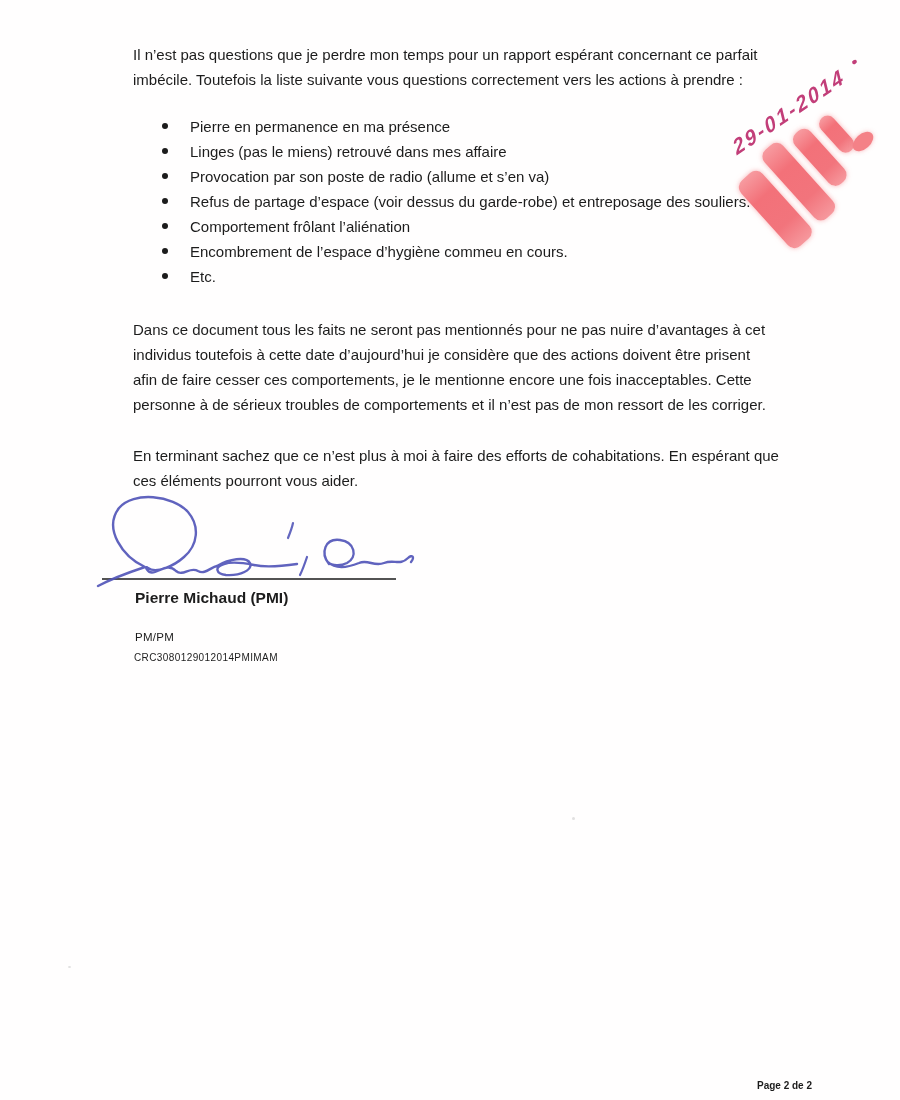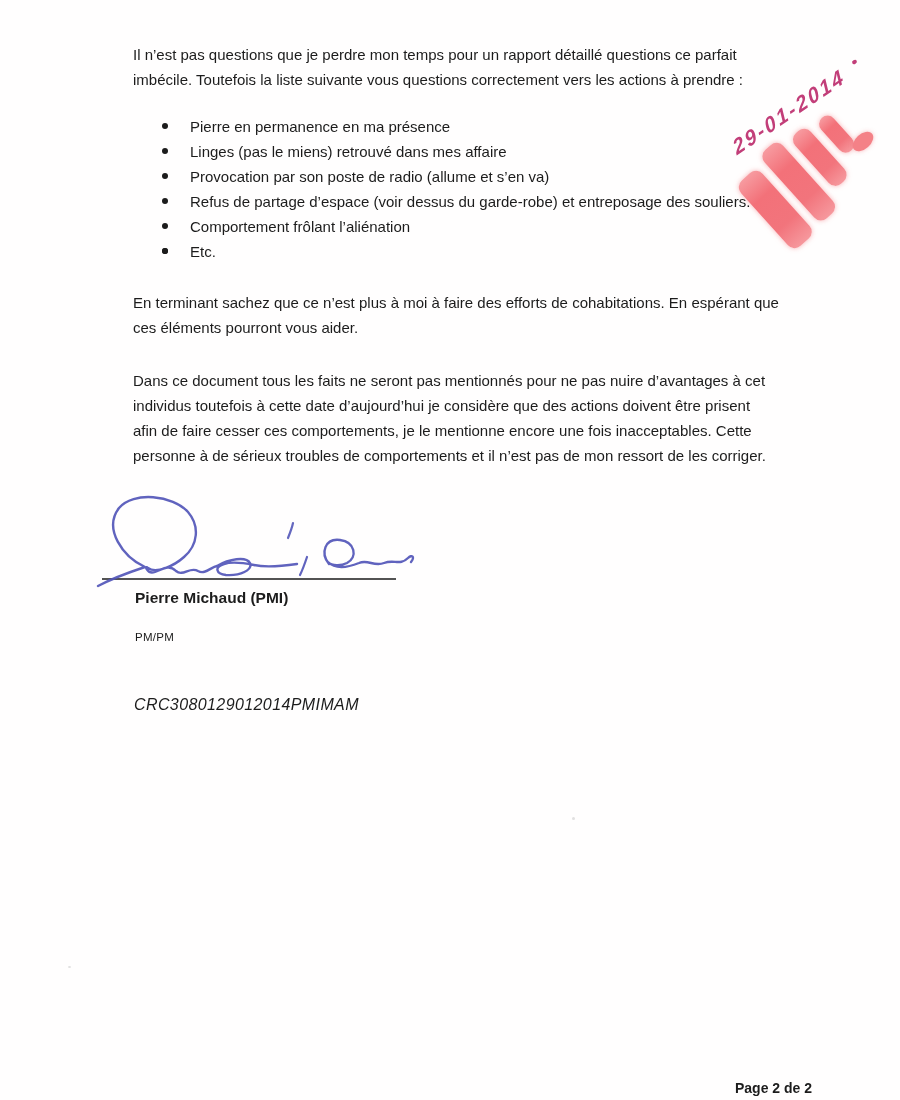--- a/index.html
+++ b/index.html
@@ -34,21 +34,21 @@
     border-radius: 50%;
     background: #1c1c1c;
   }
   .para2 { margin-top: 28px; }
   .para3 { margin-top: 26px; }
 
   
   .signature-wrap { position: absolute; left: 95px; top: 495px; width: 330px; height: 104px; }
   .signer-name { position: absolute; left: 135px; top: 589px; font-size: 15.5px; font-weight: bold; }
   .typist-initials { position: absolute; left: 135px; top: 631px; font-size: 11.5px; letter-spacing: 0.3px; text-align: right; }
-  .reference-code { position: absolute; left: 134px; top: 696px; font-size: 16px; letter-spacing: 0.4px; font-style: italic; }
+  .reference-code { position: absolute; left: 134px; top: 652px; font-size: 10px; letter-spacing: 0.4px; }
 
   
   .stamp { position: absolute; left: 735px; top: 40px; width: 170px; height: 190px; }
   .stamp-date {
     position: absolute;
     left: 4px;
     top: 96px;
     transform: rotate(-34deg) skewX(-10deg);
     transform-origin: left bottom;
     font-size: 21px;
@@ -99,21 +99,21 @@
     transform: rotate(-42deg);
     background: #f48187;
     box-shadow: 0 0 4px rgba(242, 116, 124, 0.5);
   }
 
   
   .page-footer {
     position: absolute;
     right: 88px;
     top: 1080px;
-    font-size: 14px;
+    font-size: 10px;
     font-weight: 600;
   }
 
   
   .speck { position: absolute; border-radius: 50%; background: #c9c9c9; opacity: 0.55; }
   .speck-1 { left: 572px; top: 817px; width: 3px; height: 3px; }
   .speck-2 { left: 68px;  top: 966px; width: 3px; height: 2px; }
 </style>
 </head>
 <body>
@@ -127,44 +127,44 @@
       <div class="stripe stripe-3"></div>
       <div class="stripe stripe-4"></div>
     </div>
     <div class="stamp-blob"></div>
     <span class="stamp-date">29-01-2014</span>
     <span class="stamp-ink-dot"></span>
   </div>
 
   <div class="content">
     <p class="para">
-      <span class="line">Il n’est pas questions que je perdre mon temps pour un rapport détaillé questions ce parfait</span><br>
+      <span class="line">Il n’est pas questions que je perdre mon temps pour un rapport espérant concernant ce parfait</span><br>
       <span class="line">imbécile. Toutefois la liste suivante vous questions correctement vers les actions à prendre :</span>
     </p>
 
     <ul class="bullets">
       <li><span class="bullet-dot"></span><span class="line">Pierre en permanence en ma présence</span></li>
       <li><span class="bullet-dot"></span><span class="line">Linges (pas le miens) retrouvé dans mes affaire</span></li>
       <li><span class="bullet-dot"></span><span class="line">Provocation par son poste de radio (allume et s’en va)</span></li>
       <li><span class="bullet-dot"></span><span class="line">Refus de partage d’espace (voir dessus du garde-robe) et entreposage des souliers.</span></li>
       <li><span class="bullet-dot"></span><span class="line">Comportement frôlant l’aliénation</span></li>
-      <li><span class="bullet-dot"></span></li>
+      <li><span class="bullet-dot"></span><span class="line">Encombrement de l’espace d’hygiène commeu en cours.</span></li>
       <li><span class="bullet-dot"></span><span class="line">Etc.</span></li>
     </ul>
-
-    <p class="para para3">
-      <span class="line">En terminant sachez que ce n’est plus à moi à faire des efforts de cohabitations. En espérant que</span><br>
-      <span class="line">ces éléments pourront vous aider.</span>
-    </p>
 
     <p class="para para2">
       <span class="line">Dans ce document tous les faits ne seront pas mentionnés pour ne pas nuire d’avantages à cet</span><br>
       <span class="line">individus toutefois à cette date d’aujourd’hui je considère que des actions doivent être prisent</span><br>
       <span class="line">afin de faire cesser ces comportements, je le mentionne encore une fois inacceptables. Cette</span><br>
       <span class="line">personne à de sérieux troubles de comportements et il n’est pas de mon ressort de les corriger.</span>
+    </p>
+
+    <p class="para para3">
+      <span class="line">En terminant sachez que ce n’est plus à moi à faire des efforts de cohabitations. En espérant que</span><br>
+      <span class="line">ces éléments pourront vous aider.</span>
     </p>
   </div>
 
   <div class="signature-wrap">
     <svg width="330" height="104" viewBox="0 0 330 104" xmlns="http://www.w3.org/2000/svg">
 
       <line x1="7" y1="84" x2="301" y2="84" stroke="#1a1a1a" stroke-width="1.6"></line>
 
       <path d="M3,91 C16,84 32,78 50,72 C28,62 8,34 24,13 C38,-4 78,0 93,17 C105,31 103,50 89,62
                C79,71 61,79 53,73 C49,69 52,80 60,77 C68,74 74,69 81,76 C88,82 95,71 103,76

